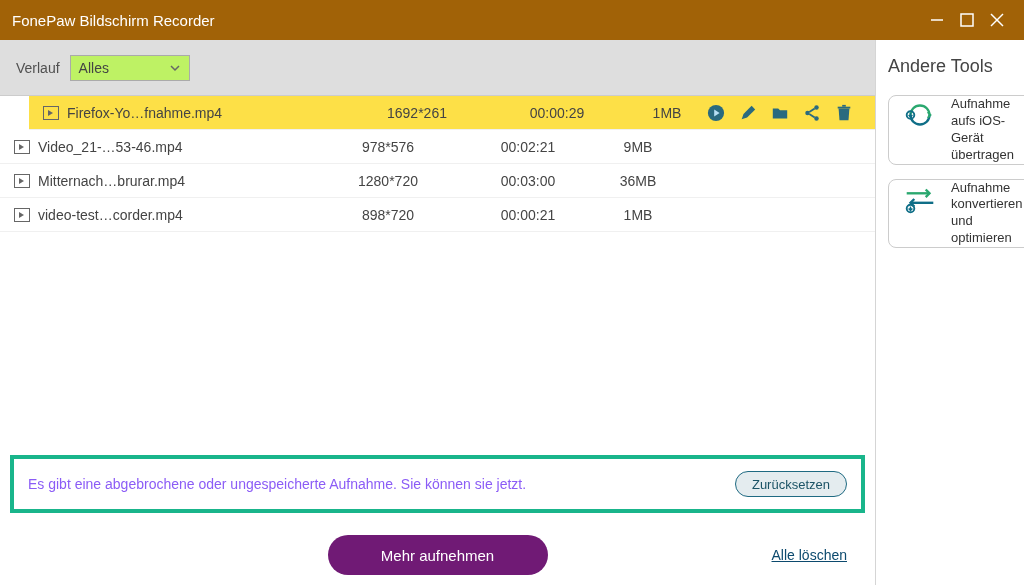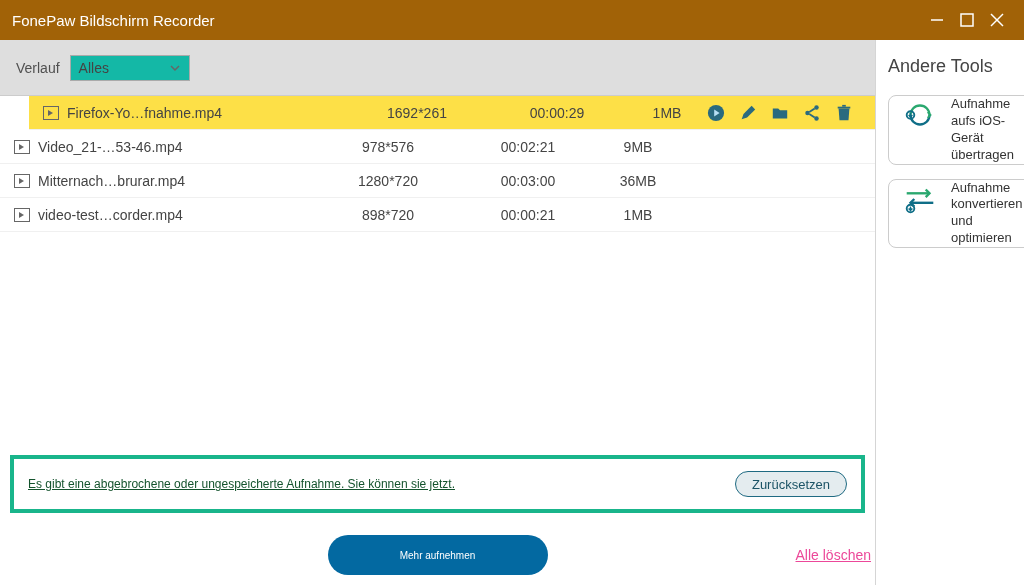--- a/index.html
+++ b/index.html
@@ -37,21 +37,21 @@
   background: #dedede;
   display: flex;
   align-items: center;
   padding: 0 16px;
   gap: 10px;
   border-bottom: 1px solid #ccc;
 }
 .toolbar-label { color: #505050; font-size: 14px; }
 .select-box {
   width: 120px; height: 26px;
-  background: #14b8a6;
+  background: #bef264;
   border: 1px solid #aaa;
   display: flex;
   align-items: center;
   padding: 0 8px;
   justify-content: space-between;
   color: #444;
   cursor: pointer;
 }
 .select-box .chev { width: 12px; height: 12px; }
 .toolbar-spacer { flex: 1; }
@@ -108,21 +108,21 @@
 
 .banner-area { padding: 0 10px 12px 10px; }
 .banner {
   border: 4px solid #19b58b;
   padding: 12px 14px;
   display: flex;
   align-items: center;
   gap: 14px;
   background: #fff;
 }
-.banner-text { color: #14532d; font-size: 12px; text-decoration: underline; }
+.banner-text { color: #8b5cf6; font-size: 14px; }
 .banner-spacer { flex: 1; }
 .btn-reset {
   height: 26px;
   padding: 0 16px;
   border-radius: 13px;
   border: 1px solid #1f6a82;
   background: #e4ecef;
   color: #1b5366;
   cursor: pointer;
   font-size: 13px;
@@ -131,31 +131,31 @@
 
 .bottom-bar {
   height: 60px;
   display: flex;
   align-items: center;
   justify-content: center;
   position: relative;
 }
 .btn-record {
   width: 220px; height: 40px;
-  background: #0369a1;
+  background: #701a75;
   color: #fff;
   border: none;
   border-radius: 20px;
-  font-size: 10px;
+  font-size: 15px;
   cursor: pointer;
 }
 .link-delete-all {
   position: absolute;
-  right: 4px;
-  color: #ec4899;
+  right: 28px;
+  color: #0c4a6e;
   text-decoration: underline;
   cursor: pointer;
   font-size: 14px;
   margin-left: 36px;
 }
 
 
 .sidebar {
   width: 212px;
   padding: 16px 12px;

